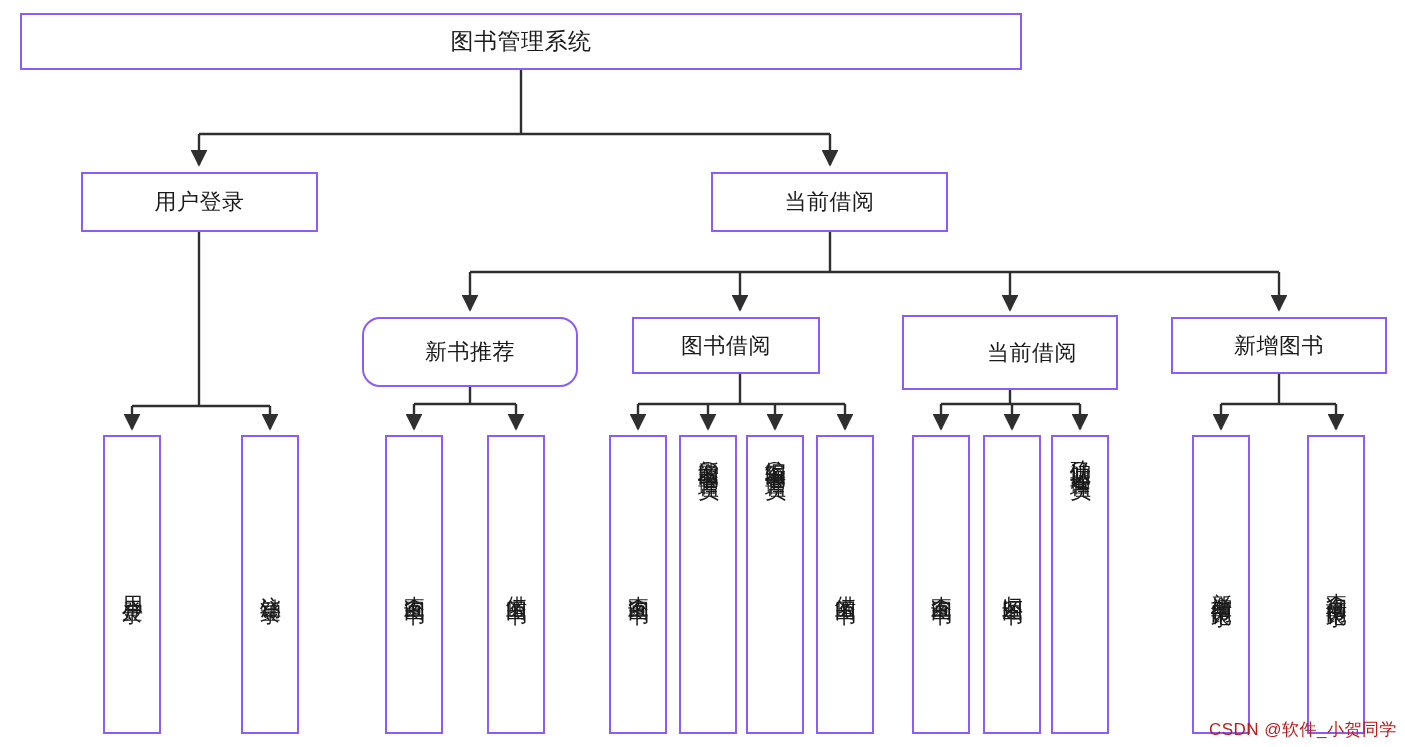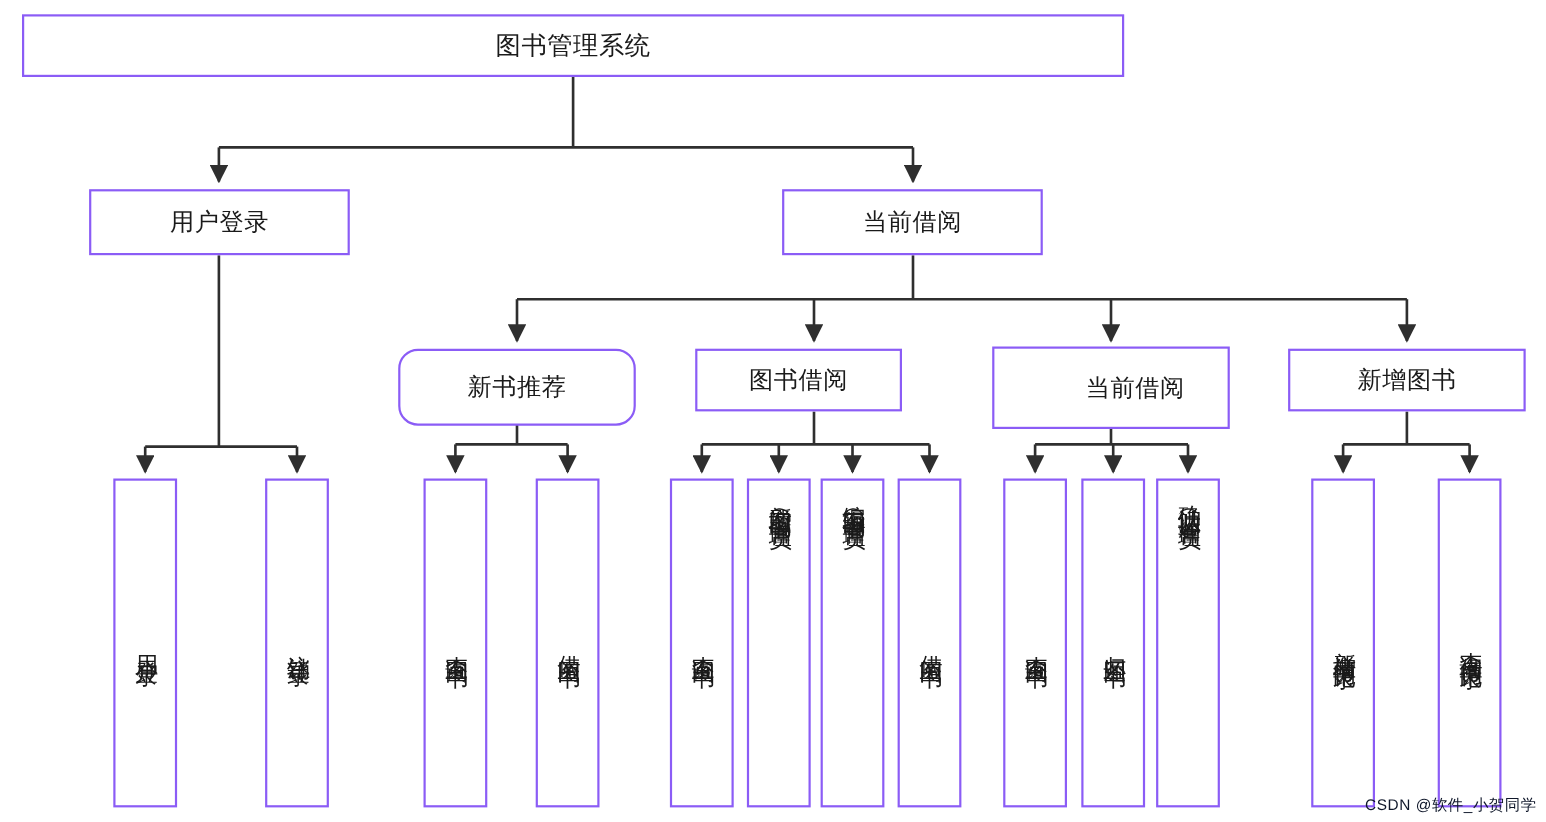--- a/index.html
+++ b/index.html
@@ -58,22 +58,22 @@
   }
   .node.vert.centered {
     align-items: center;
     padding-top: 0;
   }
   #root-node .node-label { font-size: 23px; }
   #watermark {
     position: absolute;
     right: 8px;
     bottom: 6px;
-    font-size: 14px;
-    color: #0f172a;
+    font-size: 17px;
+    color: #b91c1c;
     letter-spacing: 0.5px;
     white-space: nowrap;
     pointer-events: none;
   }
 </style>
 </head>
 <body>
 
 <div id="canvas">
 

